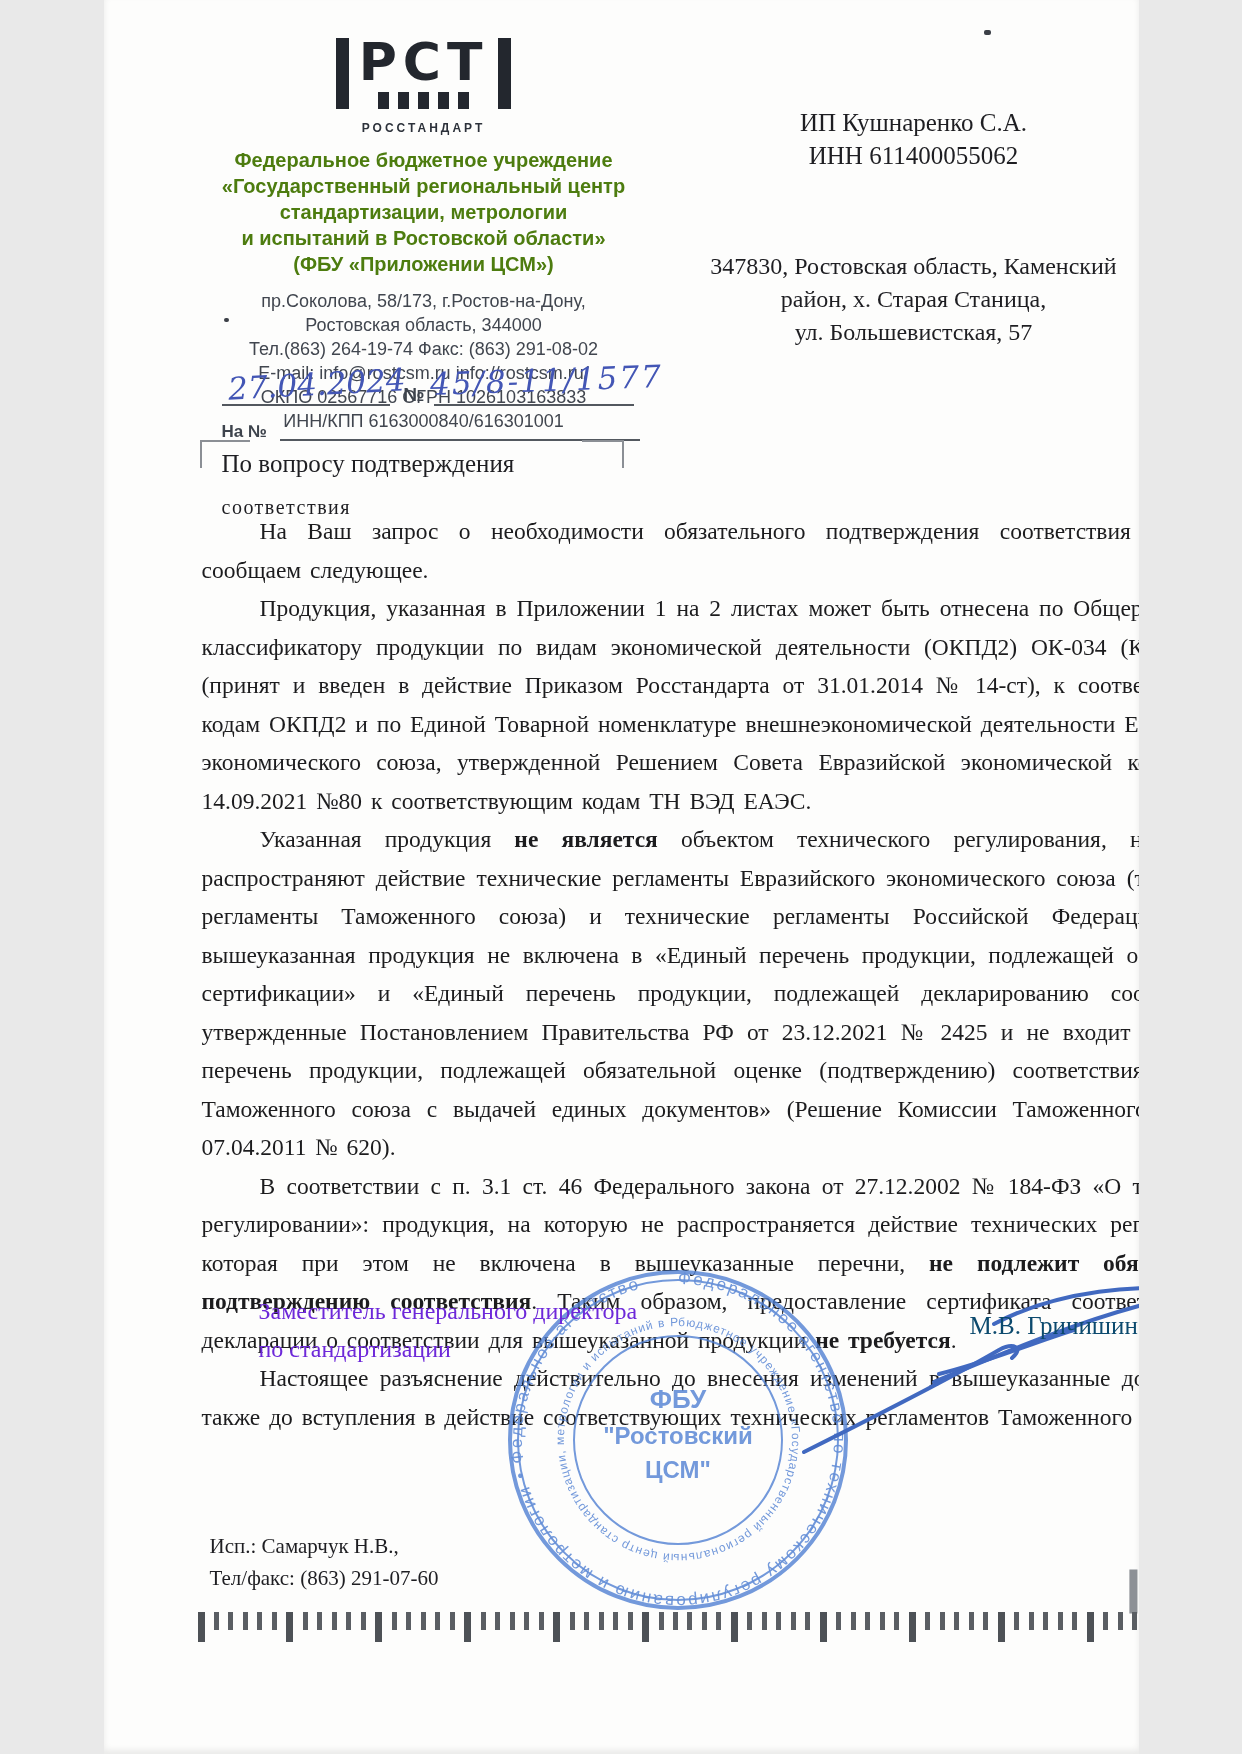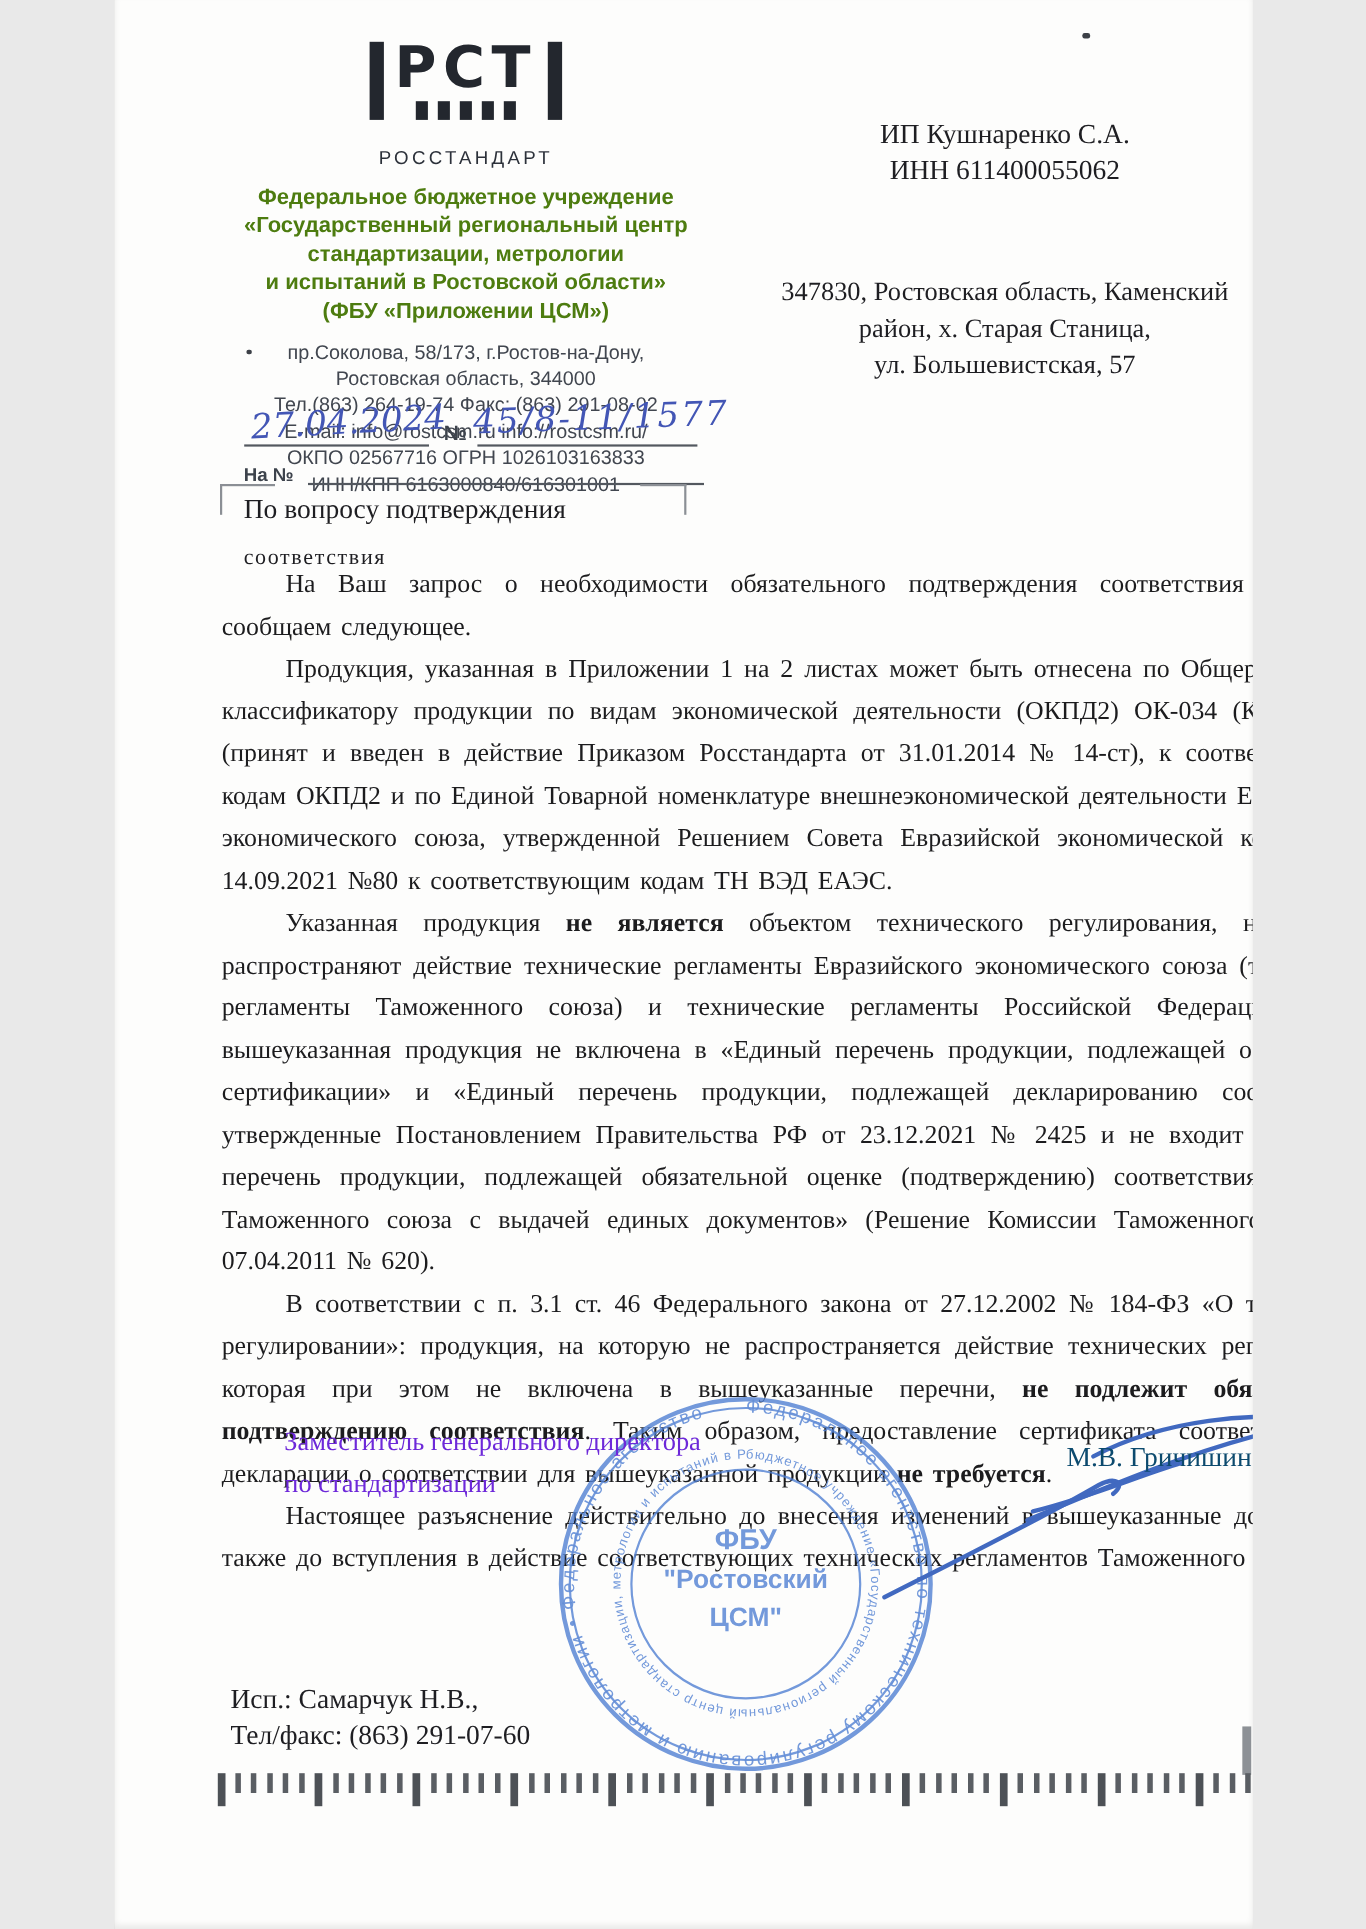--- a/index.html
+++ b/index.html
@@ -25,21 +25,21 @@
   .logo .mid{display:flex;flex-direction:column;align-items:center;}
   .logo .letters{
     font-weight:bold;font-size:52px;line-height:48px;letter-spacing:6px;
     color:#23272e;font-family:"DejaVu Sans", sans-serif;
   }
   .logo .dashes{display:flex;gap:9px;margin-top:6px;}
   .logo .dashes i{width:11px;height:17px;background:#23272e;display:block;}
   .logo.small{transform:scale(.62);transform-origin:center;}
   .logo.gray .sidebar,.logo.gray .dashes i{background:#8d9196;}
   .logo.gray .letters{color:#8d9196;}
-  .agency{margin-top:20px;font-weight:normal;font-size:17px;letter-spacing:3px;color:#2c313a;}
+  .agency{margin-top:8px;font-weight:bold;font-size:12px;letter-spacing:3px;color:#2c313a;}
   .orgname{margin-top:12px;font-size:20px;line-height:26px;color:#4d7c0f;font-weight:bold;}
   .contacts{margin-top:12px;font-size:18px;line-height:24px;color:#41464f;}
   
   .reqline{
     position:absolute;left:118px;top:372px;width:430px;height:46px;
     font-family:"Liberation Sans", sans-serif;color:#3d434c;
   }
   .hand{
     font-family:"DejaVu Serif", serif;font-style:italic;
     color:#4356b5;font-size:31px;white-space:nowrap;
@@ -71,21 +71,21 @@
   
   .body-text{
     position:absolute;left:98px;top:512px;width:1058px;
     font-size:23.5px;line-height:38.5px;text-align:justify;color:#1c1c1e;
   }
   .body-text p{margin:0;text-indent:58px;word-spacing:3px;}
   .body-text b{font-weight:bold;}
   
   .sign-pos{position:absolute;left:155px;top:1292px;font-size:24px;line-height:38px;color:#6d28d9;}
   .signer{position:absolute;left:866px;top:1312px;font-size:25px;color:#0c4a6e;}
-  .executor{position:absolute;left:106px;top:1530px;font-size:25px;line-height:32px;color:#1e1e22;}
+  .executor{position:absolute;left:106px;top:1530px;font-size:21px;line-height:32px;color:#1e1e22;}
   
   .stamp{position:absolute;left:382px;top:1248px;opacity:.88;}
   
   .signature-svg{position:absolute;left:640px;top:1262px;}
   
   .bottom-logo{position:absolute;left:992px;top:1556px;}
   .ruler{
     position:absolute;left:94px;top:1612px;width:1118px;height:34px;
     display:flex;align-items:flex-start;justify-content:space-between;
   }

